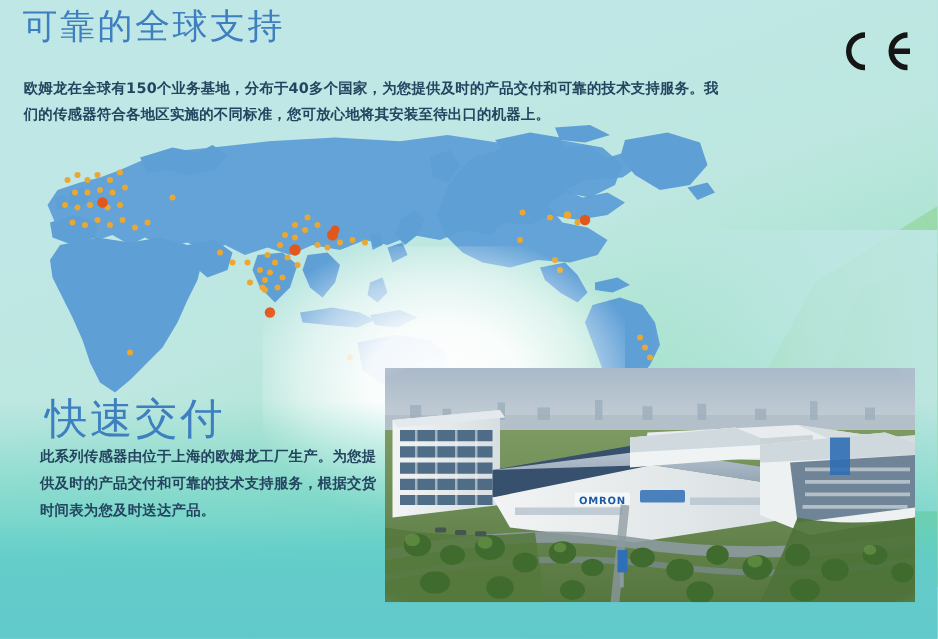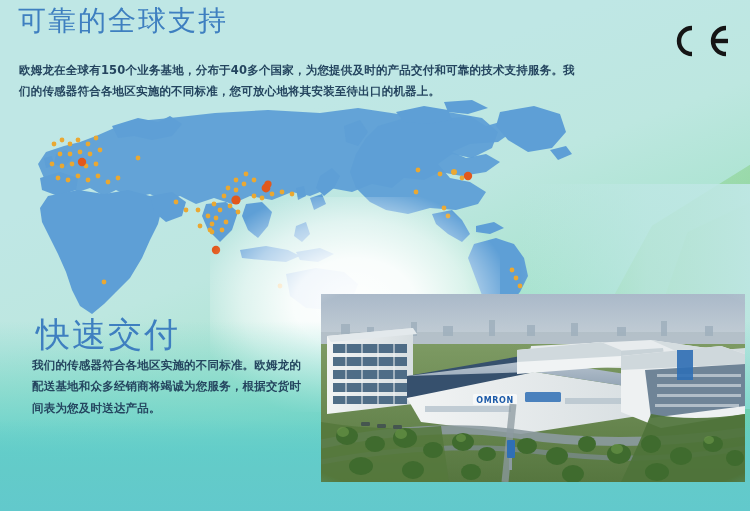--- a/index.html
+++ b/index.html
@@ -42,21 +42,21 @@
 
   .sec-body{position:absolute;font-size:11.5px;font-weight:bold;line-height:1.85;
     color:#24455f;letter-spacing:.2px;}
   #body1{left:19px;top:60px;width:560px;}
   #body2{left:32px;top:355px;width:280px;}
 
   
   .ce{position:absolute;right:16px;top:24px;width:68px;height:34px;}
 
   
-  .photo{position:absolute;left:321px;top:294px;width:424px;height:188px;overflow:hidden;
+  .photo{position:absolute;left:308px;top:294px;width:424px;height:188px;overflow:hidden;
     -webkit-mask-image:radial-gradient(ellipse 94% 92% at 50% 50%,#000 72%,rgba(0,0,0,.55) 86%,rgba(0,0,0,0) 100%);
     mask-image:radial-gradient(ellipse 94% 92% at 50% 50%,#000 72%,rgba(0,0,0,.55) 86%,rgba(0,0,0,0) 100%);}
   .photo svg{display:block;width:100%;height:100%;}
 
   .dot{fill:#eaa832;}
   .dot-hub{fill:#e2581c;}
   .land{fill:#5e9fd6;}
 </style>
 </head>
 <body>
@@ -222,21 +222,21 @@
       <path d="M26 4 A13 13 0 1 0 26 30" fill="none" stroke="#151515" stroke-width="4.4" stroke-linecap="butt"></path>
       <path d="M60 4 A13 13 0 1 0 60 30" fill="none" stroke="#151515" stroke-width="4.4" stroke-linecap="butt"></path>
       <rect x="46" y="14.8" width="16" height="4.4" fill="#151515"></rect>
     </svg>
   </div>
 
   <div class="sec-head" id="head1">可靠的全球支持</div>
   <div class="sec-body" id="body1">欧姆龙在全球有150个业务基地，分布于40多个国家，为您提供及时的产品交付和可靠的技术支持服务。我们的传感器符合各地区实施的不同标准，您可放心地将其安装至待出口的机器上。</div>
 
   <div class="sec-head" id="head2">快速交付</div>
-  <div class="sec-body" id="body2">我们的传感器符合各地区实施的不同标准。欧姆龙的配送基地和众多经销商将竭诚为您服务，根据交货时间表为您及时送达产品。</div>
+  <div class="sec-body" id="body2">此系列传感器由位于上海的欧姆龙工厂生产。为您提供及时的产品交付和可靠的技术支持服务，根据交货时间表为您及时送达产品。</div>
 
   <div class="photo">
     <svg viewBox="0 0 424 188" preserveAspectRatio="none" aria-hidden="true">
       <defs>
         <linearGradient id="sky" x1="0" y1="0" x2="0" y2="1">
           <stop offset="0%" stop-color="#aab9c9"></stop>
             <stop offset="60%" stop-color="#bcc8d2"></stop>
           <stop offset="100%" stop-color="#c7d0d6"></stop>
         </linearGradient>
         <linearGradient id="roofg" x1="0" y1="0" x2="0" y2="1">

